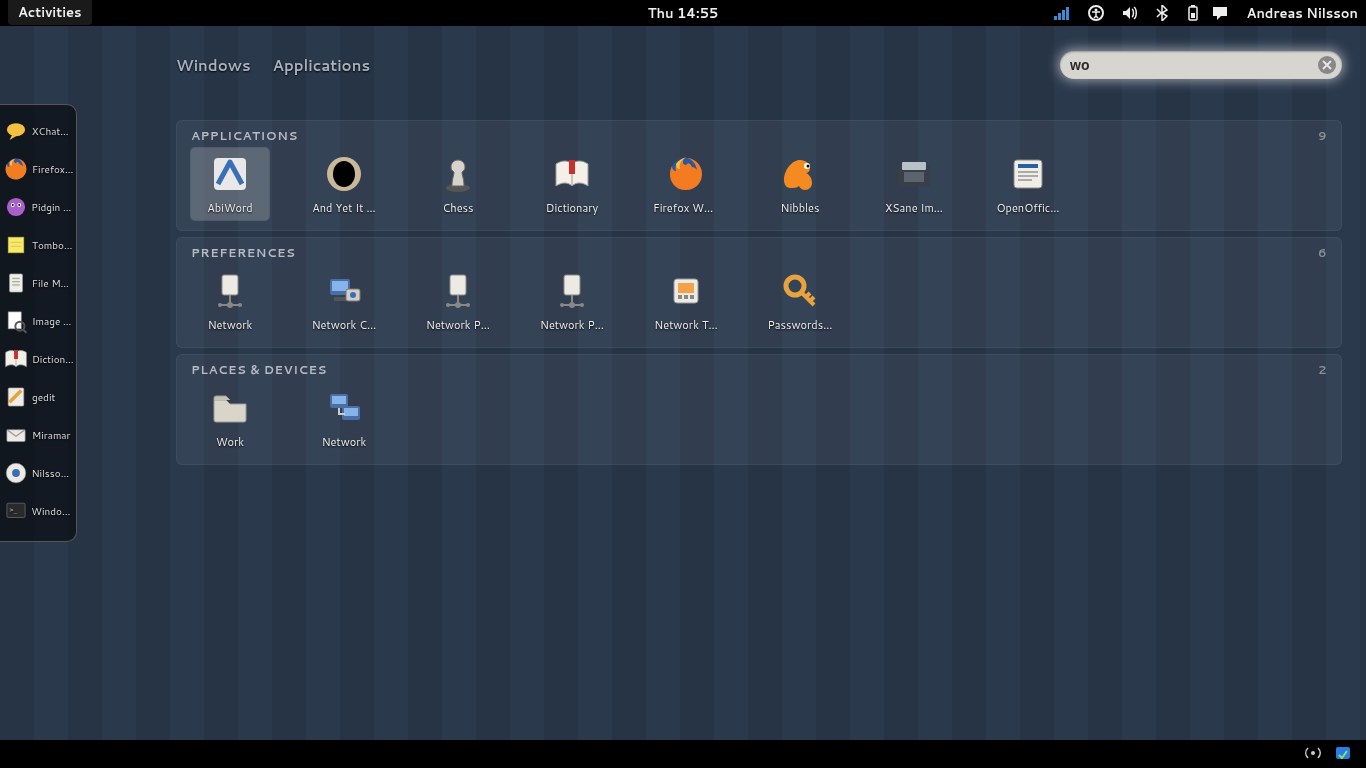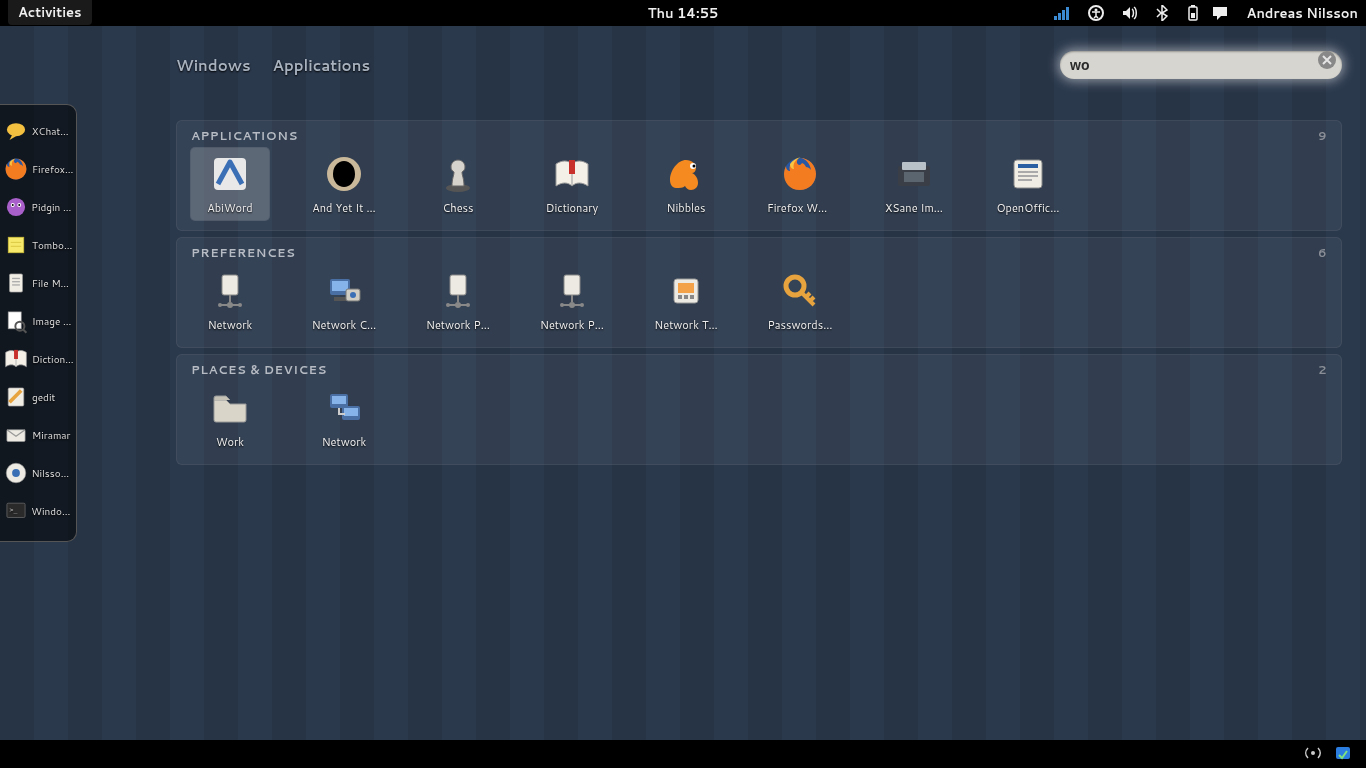--- a/index.html
+++ b/index.html
@@ -100,20 +100,21 @@
   }
   .view-toggle .tab { cursor: pointer; }
   .search-wrap {
     margin-left: auto;
     width: 268px;
     height: 28px;
     border-radius: 16px;
     background: #d7d5cf;
     box-shadow: 0 0 12px 2px rgba(255,255,255,0.5), inset 0 1px 2px rgba(0,0,0,0.3);
     display:flex;
+    align-items:center;
     padding: 0 6px 0 8px;
   }
   .search-wrap input {
     flex:1;
     border:none;
     background: transparent;
     outline: none;
     font-size: 14px;
     font-weight: bold;
     color: #2a2a2a;
@@ -416,36 +417,36 @@
               <path d="M4 10c6-4 12-4 16 0 4-4 10-4 16 0v22c-6-4-12-4-16 0-4-4-10-4-16 0z" fill="#f4f0e8" stroke="#999"></path>
               <path d="M20 10v22" stroke="#999"></path>
               <rect x="17" y="6" width="6" height="14" fill="#c8302b"></rect>
             </svg>
           </div>
           <div class="app-label">Dictionary</div>
         </div>
         <div class="app">
           <div class="app-icon">
             <svg width="40" height="40" viewBox="0 0 40 40">
+              <circle cx="20" cy="20" r="16" fill="#2857a4"></circle>
+              <path d="M20 4c10 0 16 8 16 16 0 9-7 16-16 16C9 36 4 28 4 20c0-3 1-6 2-8 0 5 4 5 4 5-2-6 3-11 8-12-2 3-1 5 1 6 2 0 3-2 3-2 3 1 4 4 4 4 3 0 5 3 5 3-1-7-6-12-11-12z" fill="#f47c20"></path>
+              <path d="M10 10c0 5 4 5 4 5-2-6 3-11 8-12-6 1-10 4-12 7z" fill="#f9c440"></path>
+            </svg>
+          </div>
+          <div class="app-label">Firefox We…</div>
+        </div>
+        <div class="app">
+          <div class="app-icon">
+            <svg width="40" height="40" viewBox="0 0 40 40">
               <path d="M10 34c-4 0-6-4-6-8 0-10 8-20 16-20 6 0 10 4 10 8 0 3-2 5-4 5 4 2 6 6 6 10 0 4-3 7-7 7-3 0-5-2-6-4-2 2-5 2-9 2z" fill="#f48a20"></path>
               <circle cx="27" cy="12" r="3" fill="#fff"></circle>
               <circle cx="28" cy="12" r="1.5" fill="#000"></circle>
             </svg>
           </div>
           <div class="app-label">Nibbles</div>
-        </div>
-        <div class="app">
-          <div class="app-icon">
-            <svg width="40" height="40" viewBox="0 0 40 40">
-              <circle cx="20" cy="20" r="16" fill="#2857a4"></circle>
-              <path d="M20 4c10 0 16 8 16 16 0 9-7 16-16 16C9 36 4 28 4 20c0-3 1-6 2-8 0 5 4 5 4 5-2-6 3-11 8-12-2 3-1 5 1 6 2 0 3-2 3-2 3 1 4 4 4 4 3 0 5 3 5 3-1-7-6-12-11-12z" fill="#f47c20"></path>
-              <path d="M10 10c0 5 4 5 4 5-2-6 3-11 8-12-6 1-10 4-12 7z" fill="#f9c440"></path>
-            </svg>
-          </div>
-          <div class="app-label">Firefox We…</div>
         </div>
         <div class="app">
           <div class="app-icon">
             <svg width="40" height="40" viewBox="0 0 40 40">
               <rect x="4" y="12" width="32" height="20" rx="2" fill="#3a3f47"></rect>
               <rect x="8" y="8" width="24" height="8" rx="1" fill="#b8c0c8"></rect>
               <rect x="10" y="18" width="20" height="10" fill="#5a6570"></rect>
             </svg>
           </div>
           <div class="app-label">XSane Im…</div>

